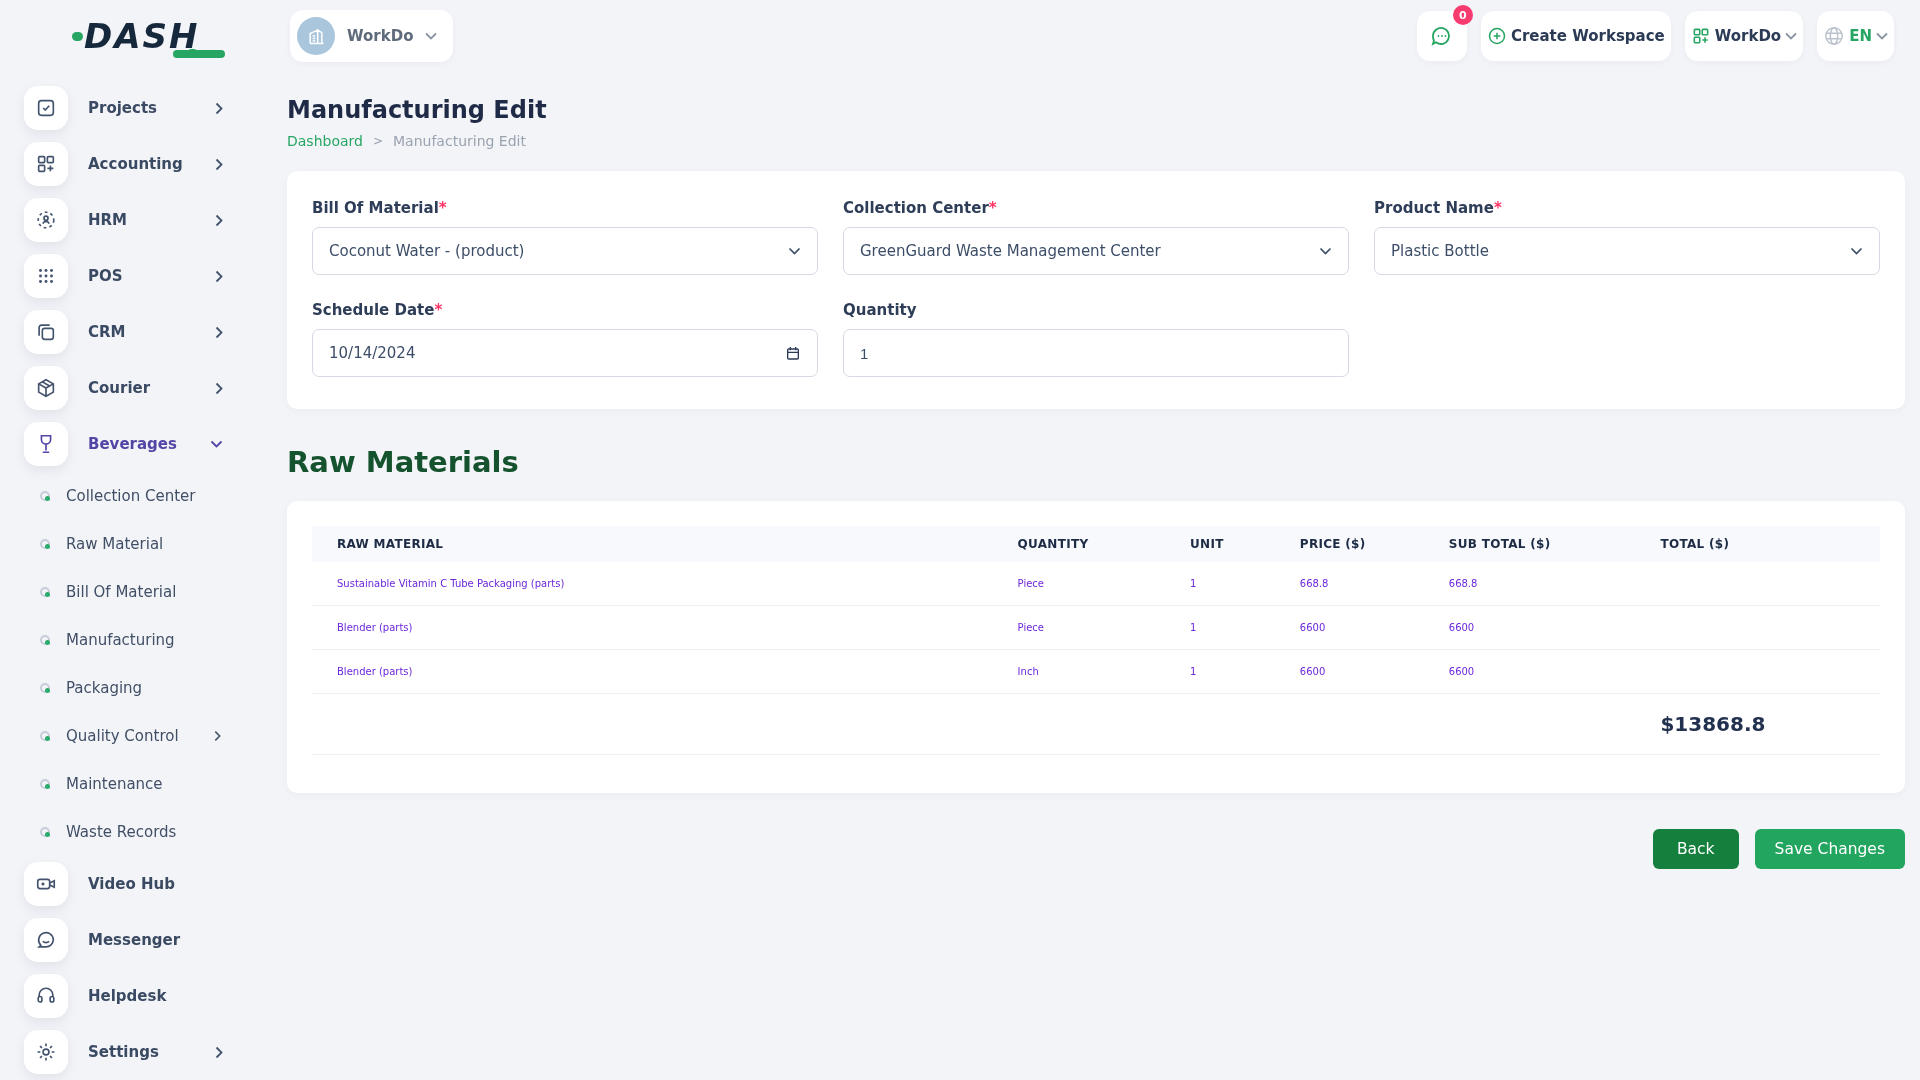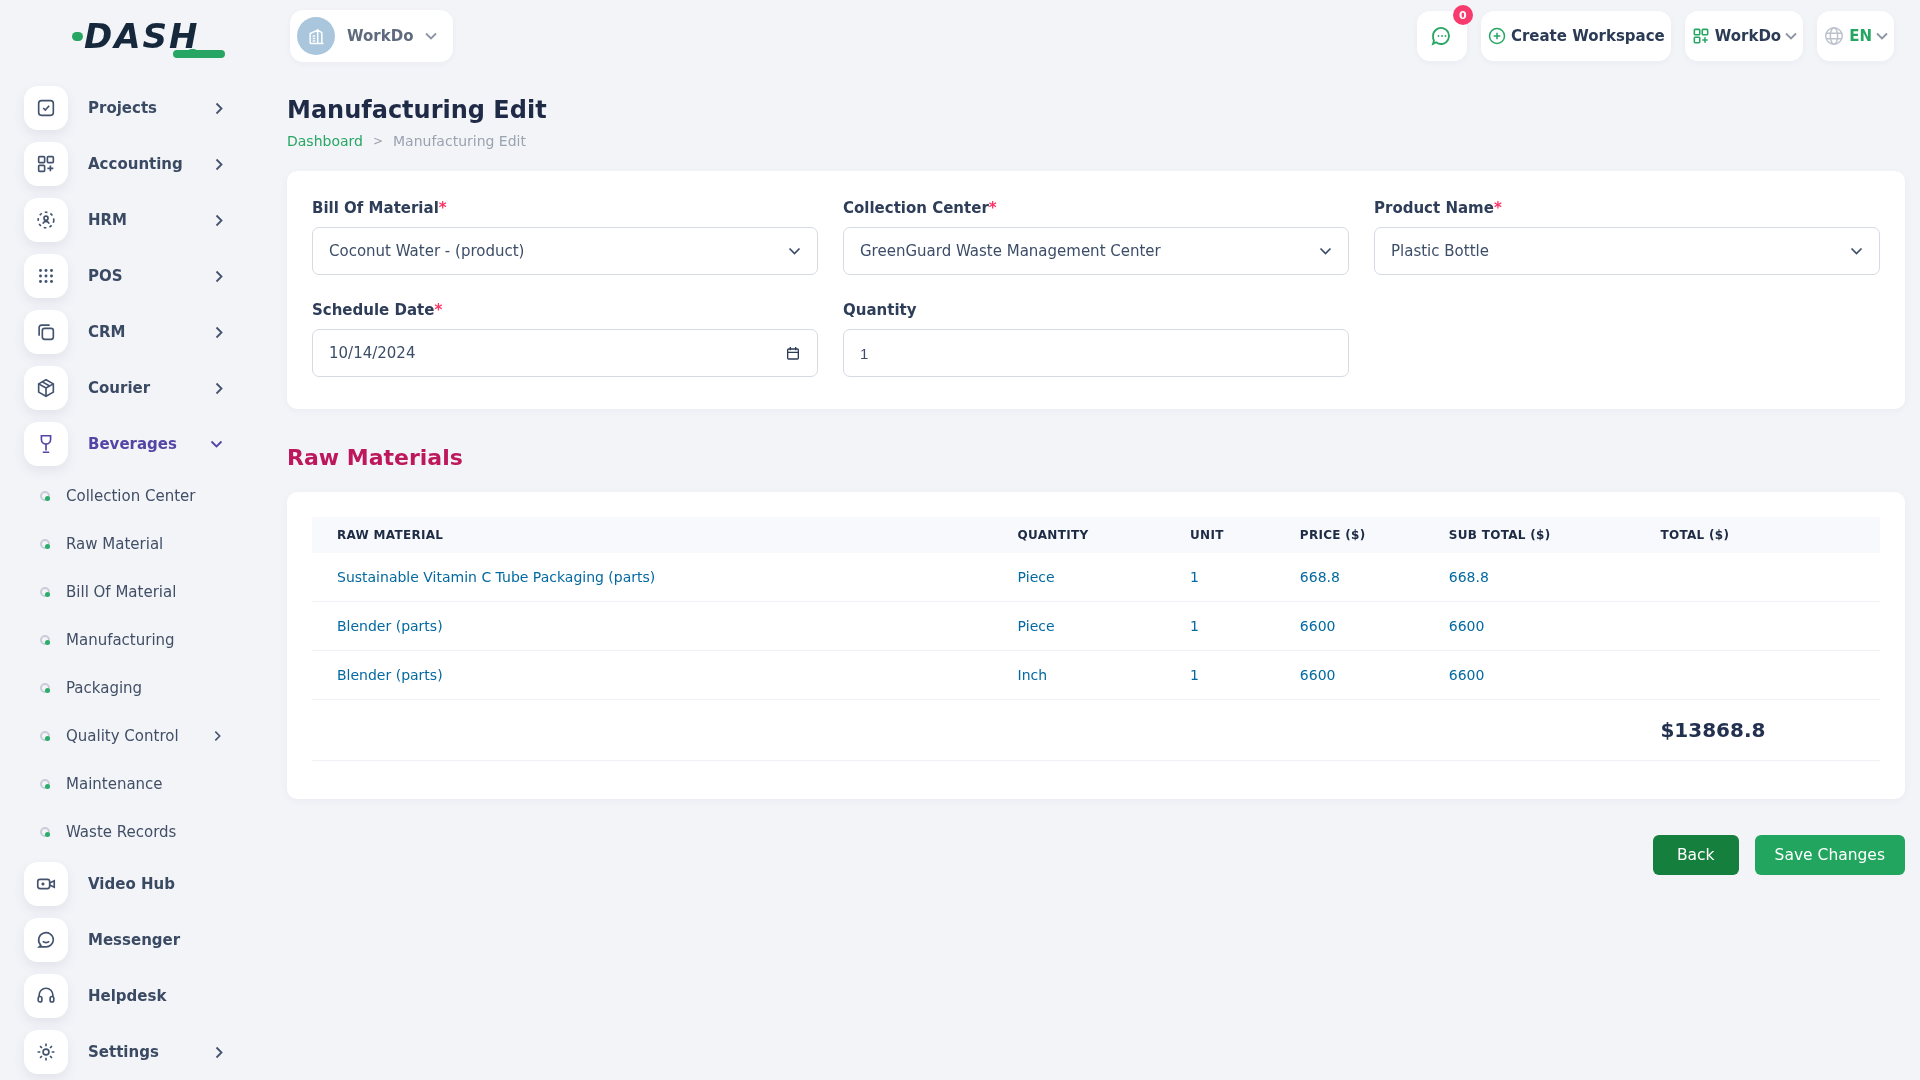--- a/index.html
+++ b/index.html
@@ -49,26 +49,26 @@
 
   .card { background:#fff; border-radius:10px; box-shadow:0 2px 8px rgba(50,60,90,0.04); }
   .form-card { margin-top:22px; padding:28px 25px 32px; }
   .form-grid { display:grid; grid-template-columns:repeat(3,1fr); column-gap:25px; row-gap:26px; }
   .field label { display:block; font-size:15px; font-weight:700; color:#2e3d58; margin-bottom:10px; }
   .req { color:#fd3366; }
   .control { height:48px; border:1px solid #d5dae3; border-radius:7px; display:flex; align-items:center; padding:0 16px; font-size:15px; color:#3c4d68; background:#fff; width:100%; cursor:pointer; }
   .control .val { flex:1; white-space:nowrap; overflow:hidden; }
   input.control { cursor:text; outline:none; }
 
-  .section-title { margin-top:36px; font-size:22px; font-weight:700; color:#be185d; }
+  .section-title { margin-top:36px; font-size:29px; font-weight:700; color:#14532d; }
   .table-card { margin-top:22px; padding:25px 25px 38px; }
   table { width:100%; border-collapse:collapse; }
   thead th { background:#f7f9fc; font-size:12px; font-weight:700; color:#1d2b45; text-align:left; text-transform:uppercase; letter-spacing:.3px; padding:11px 0; }
   th.c1, td.c1 { padding-left:25px; }
-  tbody td { font-size:14px; color:#0369a1; padding:16px 0; border-bottom:1px solid #eef1f5; }
+  tbody td { font-size:10px; color:#6d28d9; padding:16px 0; border-bottom:1px solid #eef1f5; }
   tbody tr.total-row td { font-size:20px; font-weight:700; color:#22314f; padding:18px 0; }
 
   .actions { display:flex; justify-content:flex-end; gap:16px; margin-top:36px; }
   .btn { border:none; border-radius:6px; padding:11px 20px; font-size:15.5px; color:#fff; cursor:pointer; font-family:inherit; }
   .btn-back { background:#15803d; padding:11px 24px; }
   .btn-save { background:#22a55e; }
 
   svg { display:block; }
 </style>
 </head>

